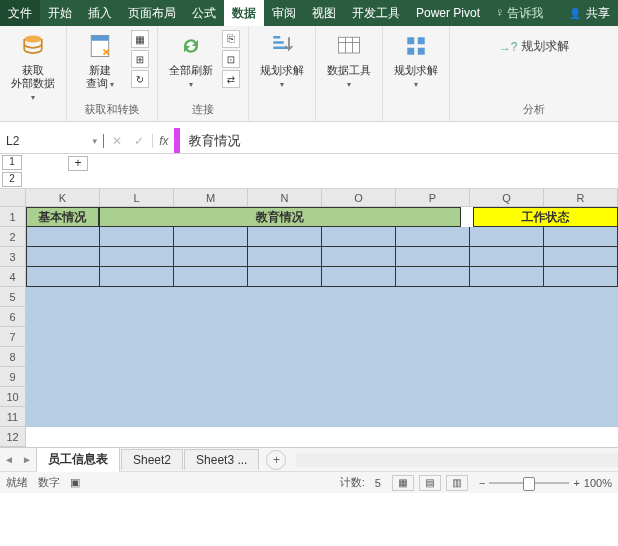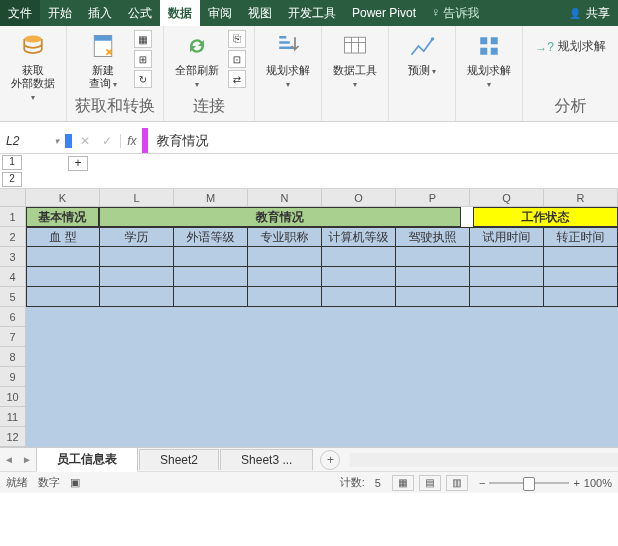--- a/index.html
+++ b/index.html
@@ -12,33 +12,33 @@
 .tab.tellme { color: #cfe8da; font-family: Liberation Mono, monospace; }
 .tab.tellme::before { content: "♀"; margin-right: 4px; font-size: 12px; }
 .tab.share { margin-left: auto; color: #fff; }
 .tab.share::before { content: "👤"; margin-right: 4px; font-size: 10px; }
 .tab.file { background: #1e4a31; }
 
 
 .ribbon { background: #f5f5f5; border-bottom: 1px solid #d5d5d5; display: flex; height: 96px; }
 .rgroup { border-right: 1px solid #e0e0e0; padding: 4px 8px; display: flex; flex-direction: column; justify-content: space-between; align-items: center; position: relative; }
 .rgroup .content { display: flex; gap: 6px; align-items: flex-start; height: 72px; }
-.rgroup .glabel { font-size: 16px; color: #666; text-align: center; }
+.rgroup .glabel { font-size: 11px; color: #666; text-align: center; }
 .bigbtn { display: flex; flex-direction: column; align-items: center; justify-content: center; width: 50px; cursor: pointer; }
 .icon-lg { width: 32px; height: 32px; display: flex; align-items: center; justify-content: center; font-size: 22px; }
 .bigbtn .lbl { font-size: 11px; text-align: center; line-height: 1.2; margin-top: 2px; }
 .bigbtn .drop::after { content: " ▾"; font-size: 8px; color: #666; }
 .smallcol { display: flex; flex-direction: column; gap: 2px; }
 .smallbtn { width: 18px; height: 18px; border: 1px solid #c8c8c8; background: #fff; font-size: 10px; display: flex; align-items: center; justify-content: center; cursor: pointer; }
 .textbtn { display: flex; align-items: center; gap: 4px; font-size: 12px; cursor: pointer; color: #444; padding: 2px 4px; }
 .textbtn::before { content: "→?"; color: #5a9; font-size: 12px; }
 
 
 .namebox-row { display: flex; align-items: center; border-bottom: 1px solid #d5d5d5; height: 26px; }
-.namebox { width: 72px; border-right: 7px solid #3b82f6; padding: 0 6px; display: flex; align-items: center; justify-content: space-between; font-style: italic; }
+.namebox { width: 104px; border-right: 1px solid #3b82f6; padding: 0 6px; display: flex; align-items: center; justify-content: space-between; }
 .namebox::after { content: "▾"; font-size: 9px; color: #888; }
 .fxbtns { display: flex; align-items: center; border-right: 1px solid #d5d5d5; padding: 0 6px; gap: 8px; color: #bbb; }
 .fxbtns span { cursor: pointer; padding: 0 2px; }
 .fxbtn { font-style: italic; color: #666; padding: 0 6px; border-right: 6px solid #d946ef; height: 100%; display: flex; align-items: center; }
 .fbar { flex: 1; padding: 0 8px; font-size: 13px; }
 
 
 .outline { display: flex; border-bottom: 1px solid #d5d5d5; }
 .outline .lvls { width: 26px; display: flex; flex-direction: column; }
 .lvlbtn { width: 20px; height: 15px; border: 1px solid #b8b8b8; margin: 1px 2px; font-size: 10px; text-align: center; background: #fff; cursor: pointer; }
@@ -60,21 +60,21 @@
 .row.data .cell:first-child { border-left: 1px solid #333; }
 .merged-g { background: #a9d08e !important; border: 1px solid #333 !important; font-weight: bold; }
 .merged-y { background: #ffff00 !important; border: 1px solid #333 !important; font-weight: bold; margin-left: 12px; }
 .hdr2 .cell { background: #b7cde4; border: 1px solid #333; border-left: none; }
 .hdr2 .cell:first-child { border-left: 1px solid #333; }
 .blankrow .cell { border: none; border-right: 1px solid transparent; }
 
 
 .sheettabs { display: flex; align-items: center; height: 24px; border-top: 1px solid #ccc; background: #f5f5f5; }
 .navbt { width: 18px; text-align: center; font-size: 10px; color: #888; cursor: pointer; }
-.stab { padding: 3px 20px; border: 1px solid #ccc; border-bottom: none; background: #f0f0f0; font-size: 12px; cursor: pointer; margin-right: 1px; }
+.stab { padding: 3px 11px; border: 1px solid #ccc; border-bottom: none; background: #f0f0f0; font-size: 12px; cursor: pointer; margin-right: 1px; }
 .stab.active { background: #fff; border-bottom: 1px solid #fff; font-weight: bold; }
 .addtab { width: 20px; height: 20px; border: 1px solid #ccc; border-radius: 10px; text-align: center; line-height: 18px; margin-left: 6px; cursor: pointer; font-size: 12px; color: #666; }
 .hscroll { flex: 1; margin-left: 10px; height: 14px; background: #eee; position: relative; }
 
 
 .status { display: flex; align-items: center; height: 22px; background: #f5f5f5; border-top: 1px solid #ddd; font-size: 11px; padding: 0 6px; gap: 10px; color: #555; }
 .status .spacer { flex: 1; }
 .viewbtns span { display: inline-block; width: 22px; height: 16px; border: 1px solid #ccc; margin: 0 1px; text-align: center; line-height: 14px; font-size: 10px; cursor: pointer; }
 .zoom { display: flex; align-items: center; gap: 4px; }
 .zslider { width: 80px; height: 2px; background: #bbb; position: relative; }
@@ -83,20 +83,21 @@
 
 svg.ic { width: 28px; height: 28px; }
 </style>
 </head>
 <body>
 
 <div class="tabs">
   <div class="tab file">文件</div>
   <div class="tab">开始</div>
   <div class="tab">插入</div>
+  <div class="tab">页面布局</div>
   <div class="tab">公式</div>
   <div class="tab active">数据</div>
   <div class="tab">审阅</div>
   <div class="tab">视图</div>
   <div class="tab">开发工具</div>
   <div class="tab">Power Pivot</div>
   <div class="tab tellme">告诉我</div>
   <div class="tab share">共享</div>
 </div>
 
@@ -183,34 +184,20 @@
               <rect x="4" y="6" width="24" height="18" fill="#fff" stroke="#888"></rect>
               <path d="M4 12h24M12 6v18M20 6v18" stroke="#888"></path>
             </svg>
         </div>
         <div class="lbl drop">数据工具</div>
       </div>
     </div>
     <div class="glabel"></div>
   </div>
 
-  <div class="rgroup">
-    <div class="content">
-      <div class="bigbtn">
-        <div class="icon-lg">
-          <svg class="ic" viewBox="0 0 32 32">
-              <path d="M4 26L12 16l6 6L28 8" stroke="#5b9bd5" stroke-width="2" fill="none"></path>
-              <circle cx="28" cy="8" r="2" fill="#5b9bd5"></circle>
-            </svg>
-        </div>
-        <div class="lbl drop">预测</div>
-      </div>
-    </div>
-    <div class="glabel"></div>
-  </div>
 
   <div class="rgroup">
     <div class="content">
       <div class="bigbtn">
         <div class="icon-lg">
           <svg class="ic" viewBox="0 0 32 32">
               <rect x="6" y="6" width="8" height="8" fill="#5b9bd5"></rect>
               <rect x="18" y="6" width="8" height="8" fill="#5b9bd5"></rect>
               <rect x="6" y="18" width="8" height="8" fill="#5b9bd5"></rect>
               <rect x="18" y="18" width="8" height="8" fill="#5b9bd5"></rect>
@@ -279,30 +266,20 @@
         <div class="ch">P</div>
         <div class="ch">Q</div>
         <div class="ch">R</div>
       </div>
     <div class="rows" id="rows">
         <div class="row data">
           <div class="cell merged-g" style="width:74px">基本情况</div>
           <div class="cell merged-g" style="width:370px">教育情况</div>
           <div class="cell merged-y" style="width:148px">工作状态</div>
         </div>
-        <div class="row hdr2">
-          <div class="cell">血  型</div>
-          <div class="cell">学历</div>
-          <div class="cell">外语等级</div>
-          <div class="cell">专业职称</div>
-          <div class="cell">计算机等级</div>
-          <div class="cell">驾驶执照</div>
-          <div class="cell">试用时间</div>
-          <div class="cell">转正时间</div>
-        </div>
         <div class="row data">
           <div class="cell"></div>
           <div class="cell"></div>
           <div class="cell"></div>
           <div class="cell"></div>
           <div class="cell"></div>
           <div class="cell"></div>
           <div class="cell"></div>
           <div class="cell"></div>
         </div>

